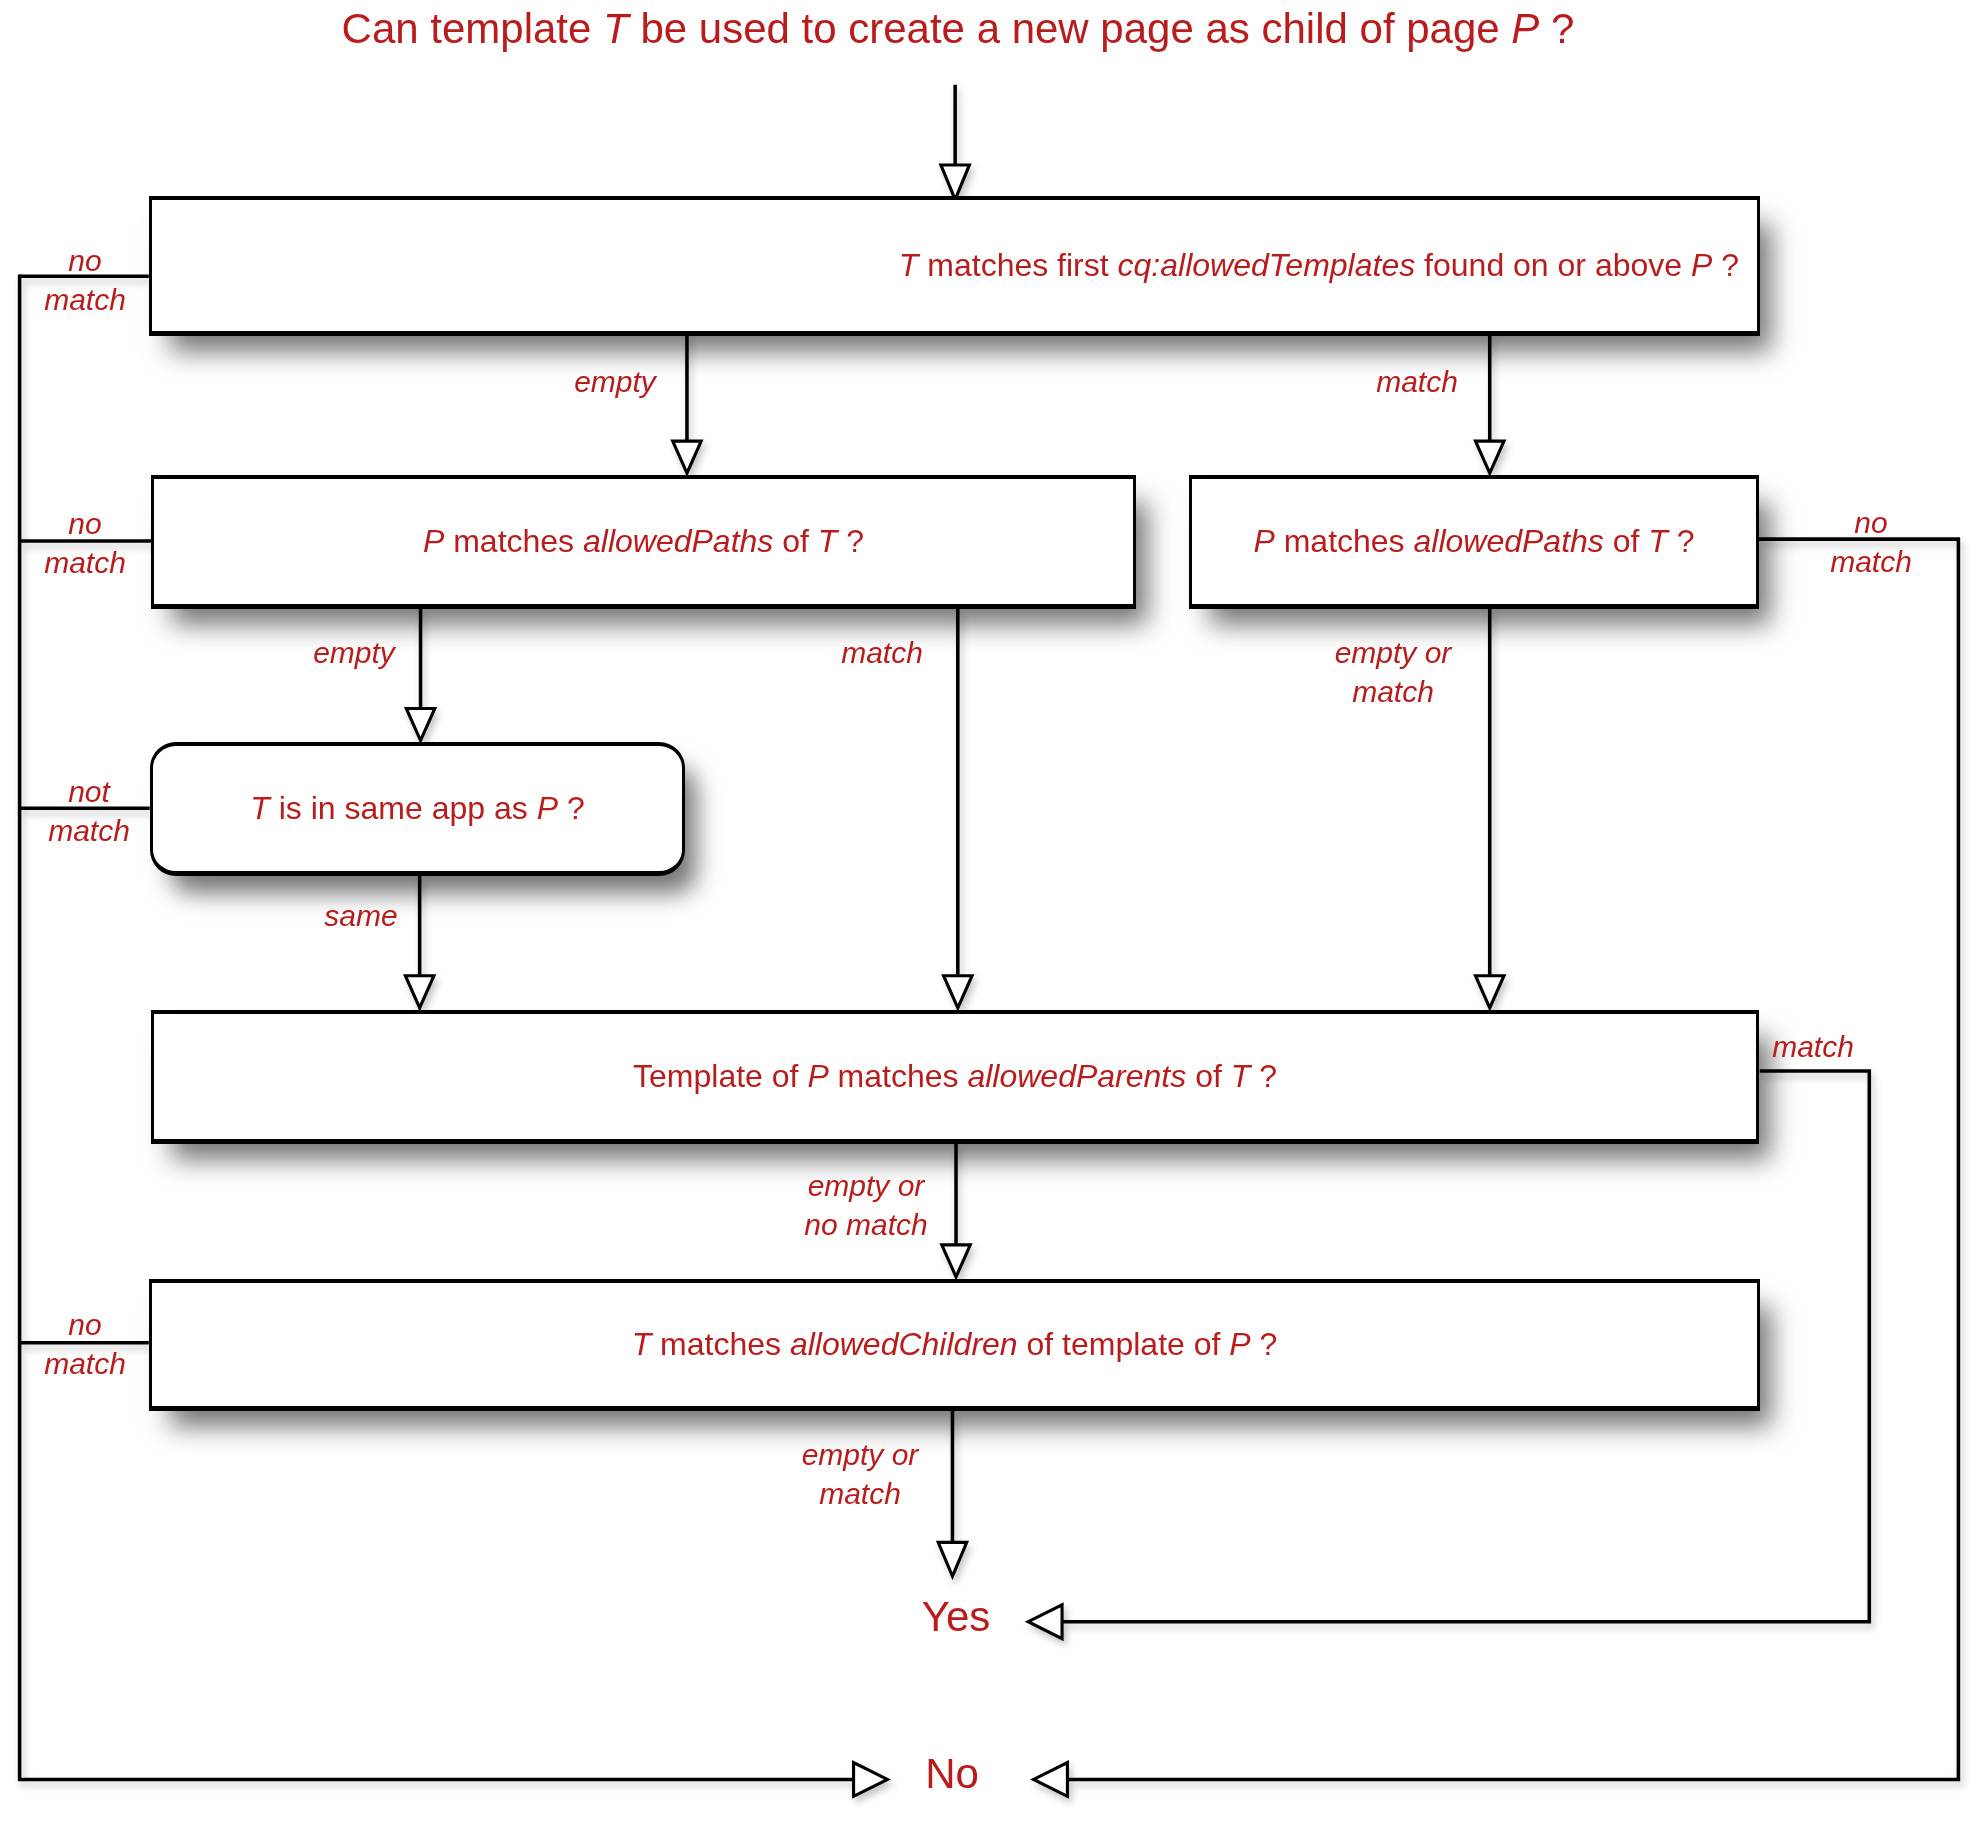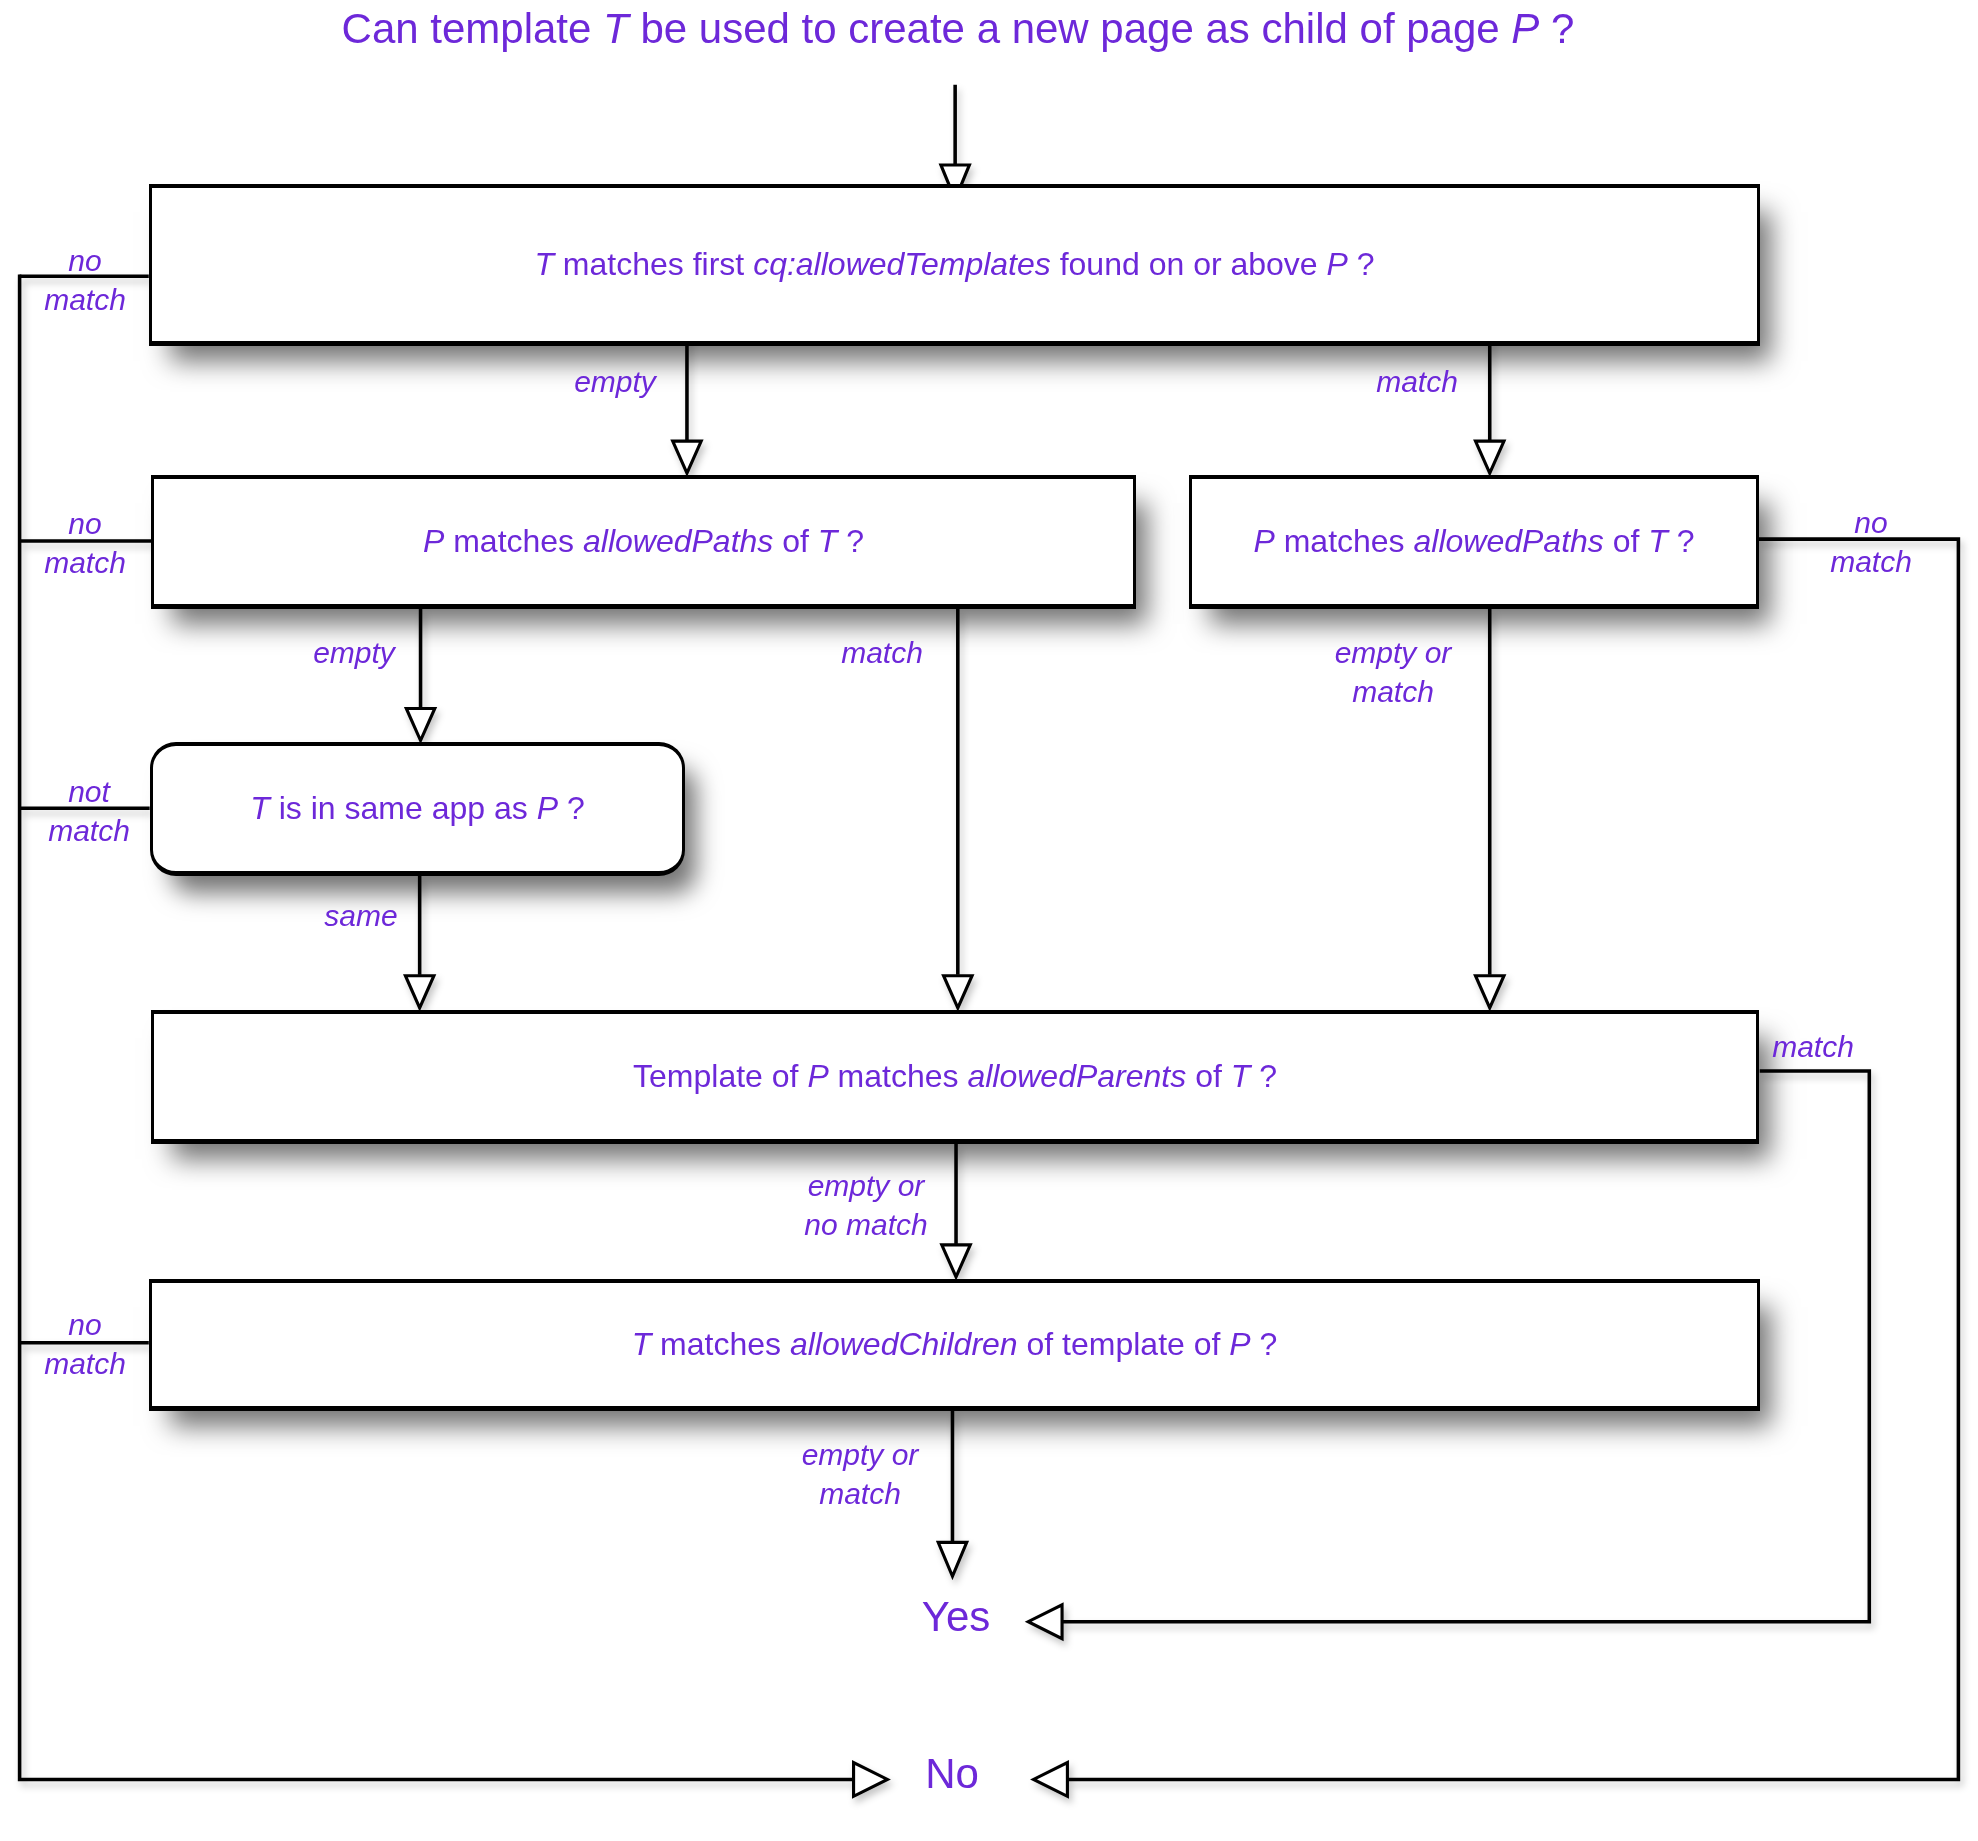--- a/index.html
+++ b/index.html
@@ -2,21 +2,21 @@
 <html style="font-size:14.3px"><head>
 <meta charset="utf-8">
 <style>
   html, body { margin: 0; padding: 0; background: #ffffff; }
   .canvas {
     position: relative;
     width: 1978px;
     height: 1841px;
     background: #ffffff;
     font-family: "Liberation Sans", sans-serif;
-    color: #6d28d9;
+    color: #b91c1c;
     overflow: hidden;
   }
   .title {
     position: absolute;
     top: 4.5px;
     left: 67px;
     width: 1782px;
     text-align: center;
     font-size: 42px;
     z-index: 4;
@@ -37,21 +37,21 @@
     border-bottom-width: 5.3px;
     box-shadow: 16px 21.4px 25px -5.3px rgba(0,0,0,0.55);
     display: flex;
     align-items: center;
     justify-content: center;
     text-align: center;
     font-size: 32px;
     z-index: 2;
     padding: 0 18px;
   }
-  .box-allowed-templates { left: 149px; top: 184px;  width: 1611px; height: 162px; }
+  .box-allowed-templates { left: 149px; top: 196px;  width: 1611px; height: 140px; justify-content: flex-end; }
   .box-allowed-paths-l   { left: 151px; top: 475px;  width: 985px; height: 134px; }
   .box-allowed-paths-r   { left: 1189px; top: 475px; width: 570px;  height: 134px; }
   .box-same-app          { left: 150px; top: 742px;  width: 535px;  height: 134px; border-radius: 26px; }
   .box-allowed-parents   { left: 151px; top: 1010px; width: 1608px; height: 134px; }
   .box-allowed-children  { left: 149px; top: 1279px; width: 1611px; height: 132px; }
   .elabel {
     position: absolute;
     font-style: italic;
     font-size: 30px;
     line-height: 39px;

